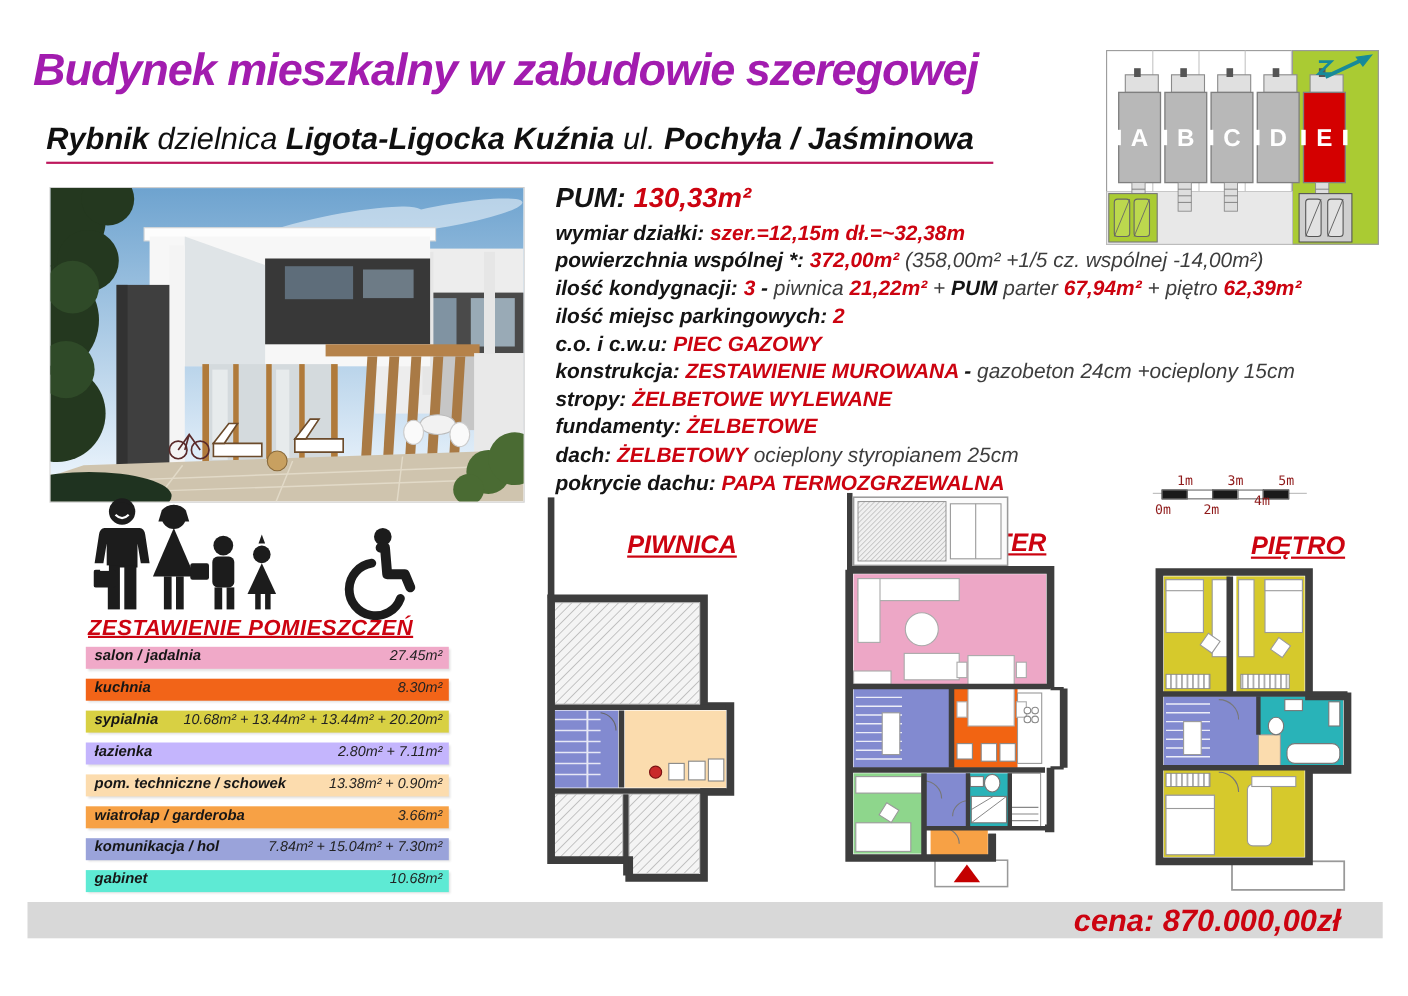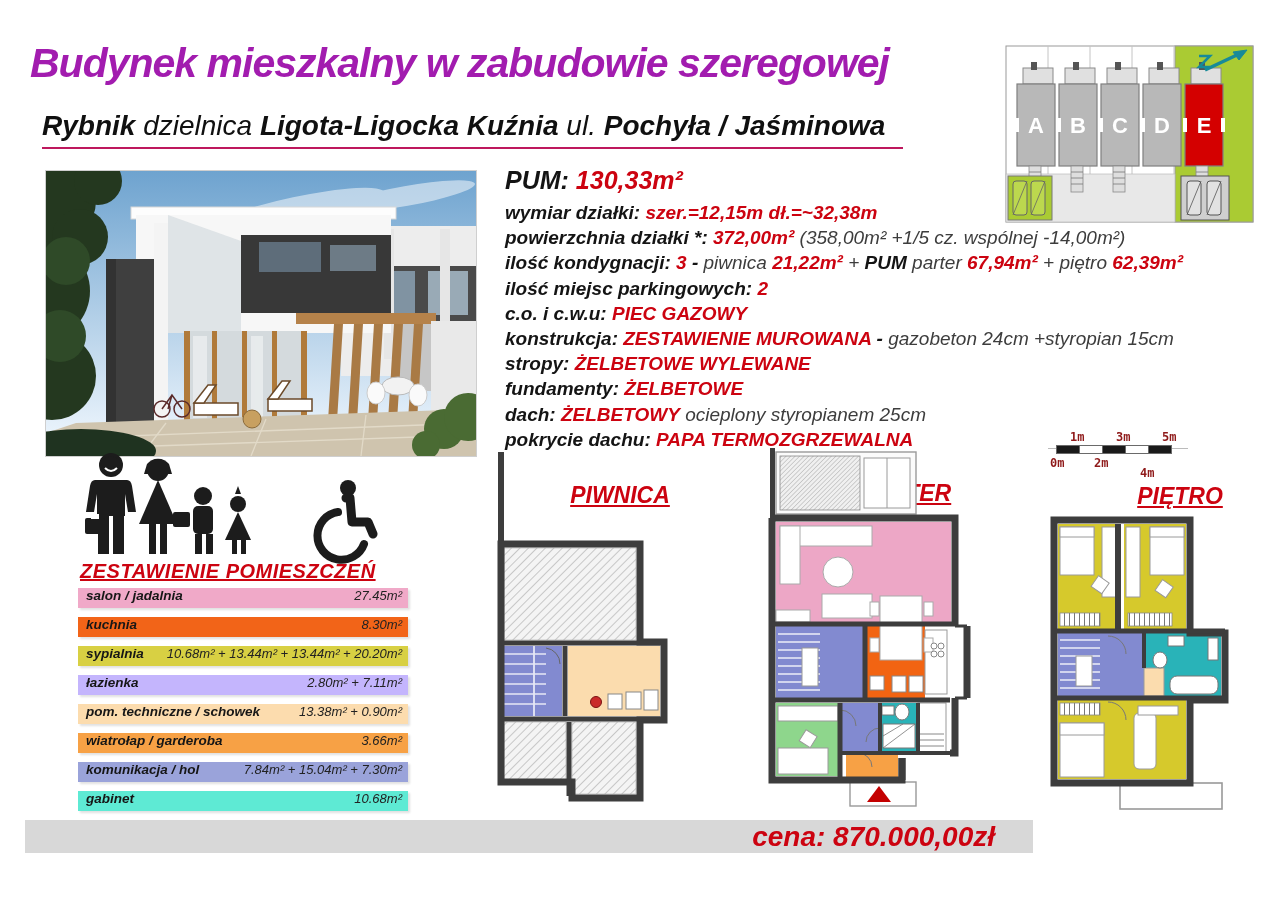--- a/index.html
+++ b/index.html
@@ -39,25 +39,25 @@
   #lbl-parter{left:825px;top:480px;width:160px;}
   #lbl-pietro{left:1100px;top:483px;width:160px;}
   .plan{position:absolute;}
   #plan-piwnica{left:488px;top:452px;}
   #plan-parter{left:762px;top:448px;}
   #plan-pietro{left:1042px;top:510px;}
   
   .siteplan{position:absolute;left:1003px;top:26px;}
   
   .scalebar{position:absolute;left:1048px;top:430px;width:140px;height:40px;}
-  .scalebar .lbl{position:absolute;font-size:12px;font-weight:bold;color:#8f1a1a;font-family:"DejaVu Sans Mono","Liberation Mono",monospace;}
+  .scalebar .lbl{position:absolute;font-size:12px;font-weight:normal;color:#8f1a1a;font-family:"DejaVu Sans Mono","Liberation Mono",monospace;}
   .scalebar .seg{position:absolute;top:15px;height:7px;width:22px;border:1px solid #6a6a6a;}
   .scale-line{position:absolute;top:18px;left:0;width:140px;height:1px;background:#bbb;}
   
-  .pricebar{position:absolute;left:25px;top:820px;width:1008px;height:33px;background:#d8d8d8;
+  .pricebar{position:absolute;left:25px;top:820px;width:1232px;height:33px;background:#d8d8d8;
             display:flex;align-items:center;justify-content:flex-end;padding-right:0;}
   .price{font-size:28px;font-weight:bold;font-style:italic;color:#cc0310;margin-right:38px;}
 </style>
 </head>
 <body>
 
 <div id="page">
 
   <div class="title">Budynek mieszkalny w zabudowie szeregowej</div>
   <div class="subtitle">
@@ -246,25 +246,25 @@
           <circle cx="398" cy="258" r="20"></circle>
           <circle cx="422" cy="246" r="24"></circle>
           <circle cx="380" cy="274" r="14"></circle>
         </g>
     </svg>
   </div>
 
   <div class="specs">
       <div class="spec-line big"><span class="s-k">PUM: </span><span class="s-v">130,33m²</span></div>
       <div class="spec-line"><span class="s-k">wymiar działki: </span><span class="s-v">szer.=12,15m dł.=~32,38m</span></div>
-      <div class="spec-line"><span class="s-k">powierzchnia działki *: </span><span class="s-v">372,00m²</span><span class="s-p"> (358,00m² +1/5 cz. wspólnej -14,00m²)</span></div>
+      <div class="spec-line"><span class="s-k">powierzchnia wspólnej *: </span><span class="s-v">372,00m²</span><span class="s-p"> (358,00m² +1/5 cz. wspólnej -14,00m²)</span></div>
       <div class="spec-line"><span class="s-k">ilość kondygnacji: </span><span class="s-v">3</span><span class="s-k"> - </span><span class="s-p">piwnica </span><span class="s-v">21,22m²</span><span class="s-p"> + </span><span class="s-k">PUM</span><span class="s-p"> parter </span><span class="s-v">67,94m²</span><span class="s-p"> + piętro </span><span class="s-v">62,39m²</span></div>
       <div class="spec-line"><span class="s-k">ilość miejsc parkingowych: </span><span class="s-v">2</span></div>
       <div class="spec-line"><span class="s-k">c.o. i c.w.u: </span><span class="s-v">PIEC GAZOWY</span></div>
-      <div class="spec-line"><span class="s-k">konstrukcja: </span><span class="s-v">ZESTAWIENIE MUROWANA</span><span class="s-k"> - </span><span class="s-p">gazobeton 24cm +styropian 15cm</span></div>
+      <div class="spec-line"><span class="s-k">konstrukcja: </span><span class="s-v">ZESTAWIENIE MUROWANA</span><span class="s-k"> - </span><span class="s-p">gazobeton 24cm +ocieplony 15cm</span></div>
       <div class="spec-line"><span class="s-k">stropy: </span><span class="s-v">ŻELBETOWE WYLEWANE</span></div>
       <div class="spec-line"><span class="s-k">fundamenty: </span><span class="s-v">ŻELBETOWE</span></div>
       <div class="spec-line"><span class="s-k">dach: </span><span class="s-v">ŻELBETOWY</span><span class="s-p"> ocieplony styropianem 25cm</span></div>
       <div class="spec-line"><span class="s-k">pokrycie dachu: </span><span class="s-v">PAPA TERMOZGRZEWALNA</span></div>
     </div>
 
   <div class="family">
     <svg width="180" height="108" viewBox="0 0 180 108">
       <g fill="#1c1c1c">
 
@@ -537,20 +537,20 @@
     <span class="lbl" style="left:22px;top:0">1m</span>
     <span class="lbl" style="left:68px;top:0">3m</span>
     <span class="lbl" style="left:114px;top:0">5m</span>
     <div class="seg" style="left:8px;background:#1a1a1a"></div>
     <div class="seg" style="left:31px;background:#fff"></div>
     <div class="seg" style="left:54px;background:#1a1a1a"></div>
     <div class="seg" style="left:77px;background:#fff"></div>
     <div class="seg" style="left:100px;background:#1a1a1a"></div>
     <span class="lbl" style="left:2px;top:26px">0m</span>
     <span class="lbl" style="left:46px;top:26px">2m</span>
-    <span class="lbl" style="left:92px;top:36px">4m</span>
+    <span class="lbl" style="left:92px;top:18px">4m</span>
   </div>
 
   <div class="pricebar">
     <span class="price">cena: 870.000,00zł</span>
   </div>
 
 </div>
 
 </body></html>

